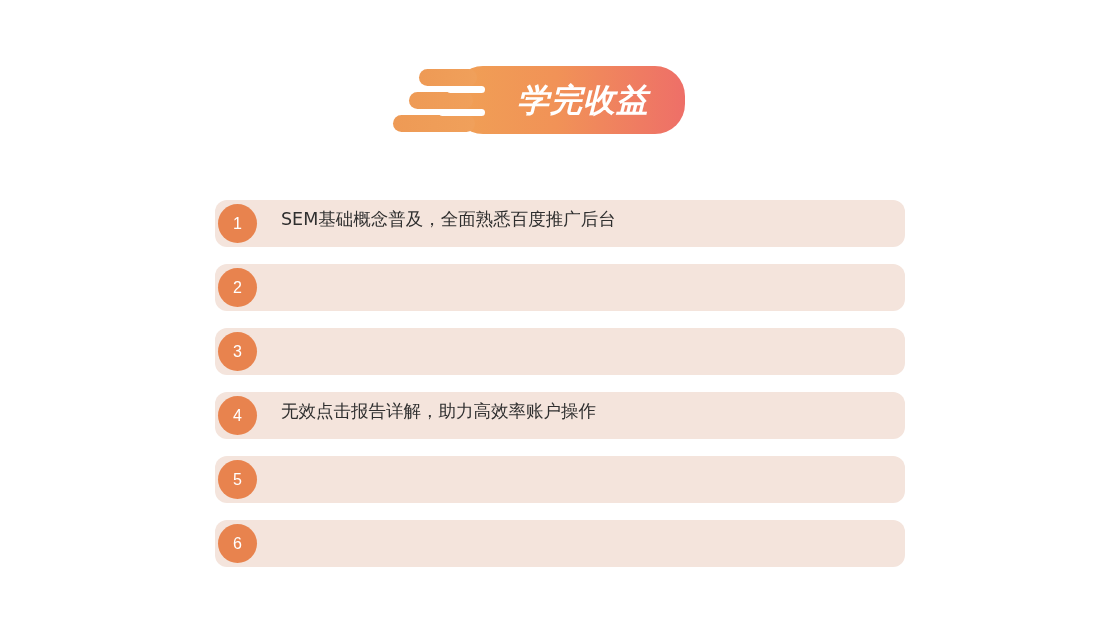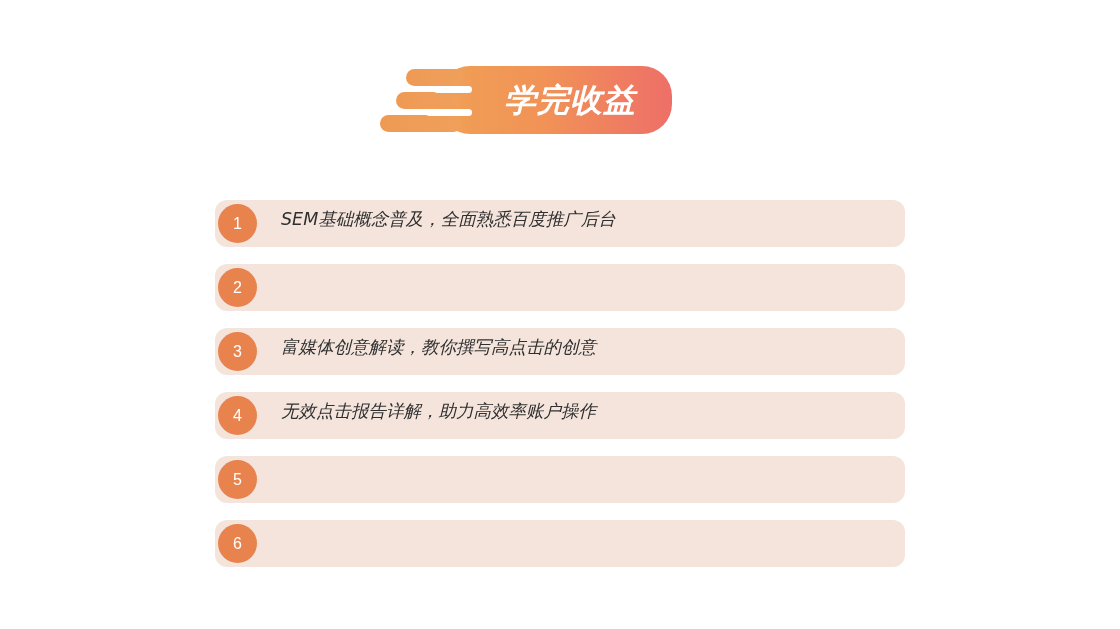--- a/index.html
+++ b/index.html
@@ -19,21 +19,21 @@
   .slide {
     position: relative;
     width: 1120px;
     height: 629px;
     background: #ffffff;
   }
 
   
   .title-banner {
     position: absolute;
-    left: 378px;
+    left: 391px;
     top: 66px;
     width: 294px;
     height: 48px;
   }
 
   .banner-svg {
     position: absolute;
     left: 0;
     top: 0;
     width: 294px;
@@ -107,21 +107,20 @@
     left: 281px;
     top: 0;
     height: 40px;
     display: flex;
     align-items: center;
     color: #2f2f2f;
     font-size: 17.5px;
     line-height: 1;
     white-space: nowrap;
     font-family: "DejaVu Sans", "Liberation Sans", sans-serif;
-    font-style: italic;
   }
 </style>
 </head>
 <body>
 
 <div class="slide">
 
   <div class="title-banner">
     <svg class="banner-svg" viewBox="0 0 294 68" xmlns="http://www.w3.org/2000/svg">
       <defs>
@@ -157,21 +156,20 @@
     </div>
 
     <div class="benefit-row">
       <div class="row-pill"></div>
       <div class="row-badge">2</div>
     </div>
 
     <div class="benefit-row">
       <div class="row-pill"></div>
       <div class="row-badge">3</div>
-      <div class="row-text">富媒体创意解读，教你撰写高点击的创意</div>
     </div>
 
     <div class="benefit-row">
       <div class="row-pill"></div>
       <div class="row-badge">4</div>
       <div class="row-text">无效点击报告详解，助力高效率账户操作</div>
     </div>
 
     <div class="benefit-row">
       <div class="row-pill"></div>

